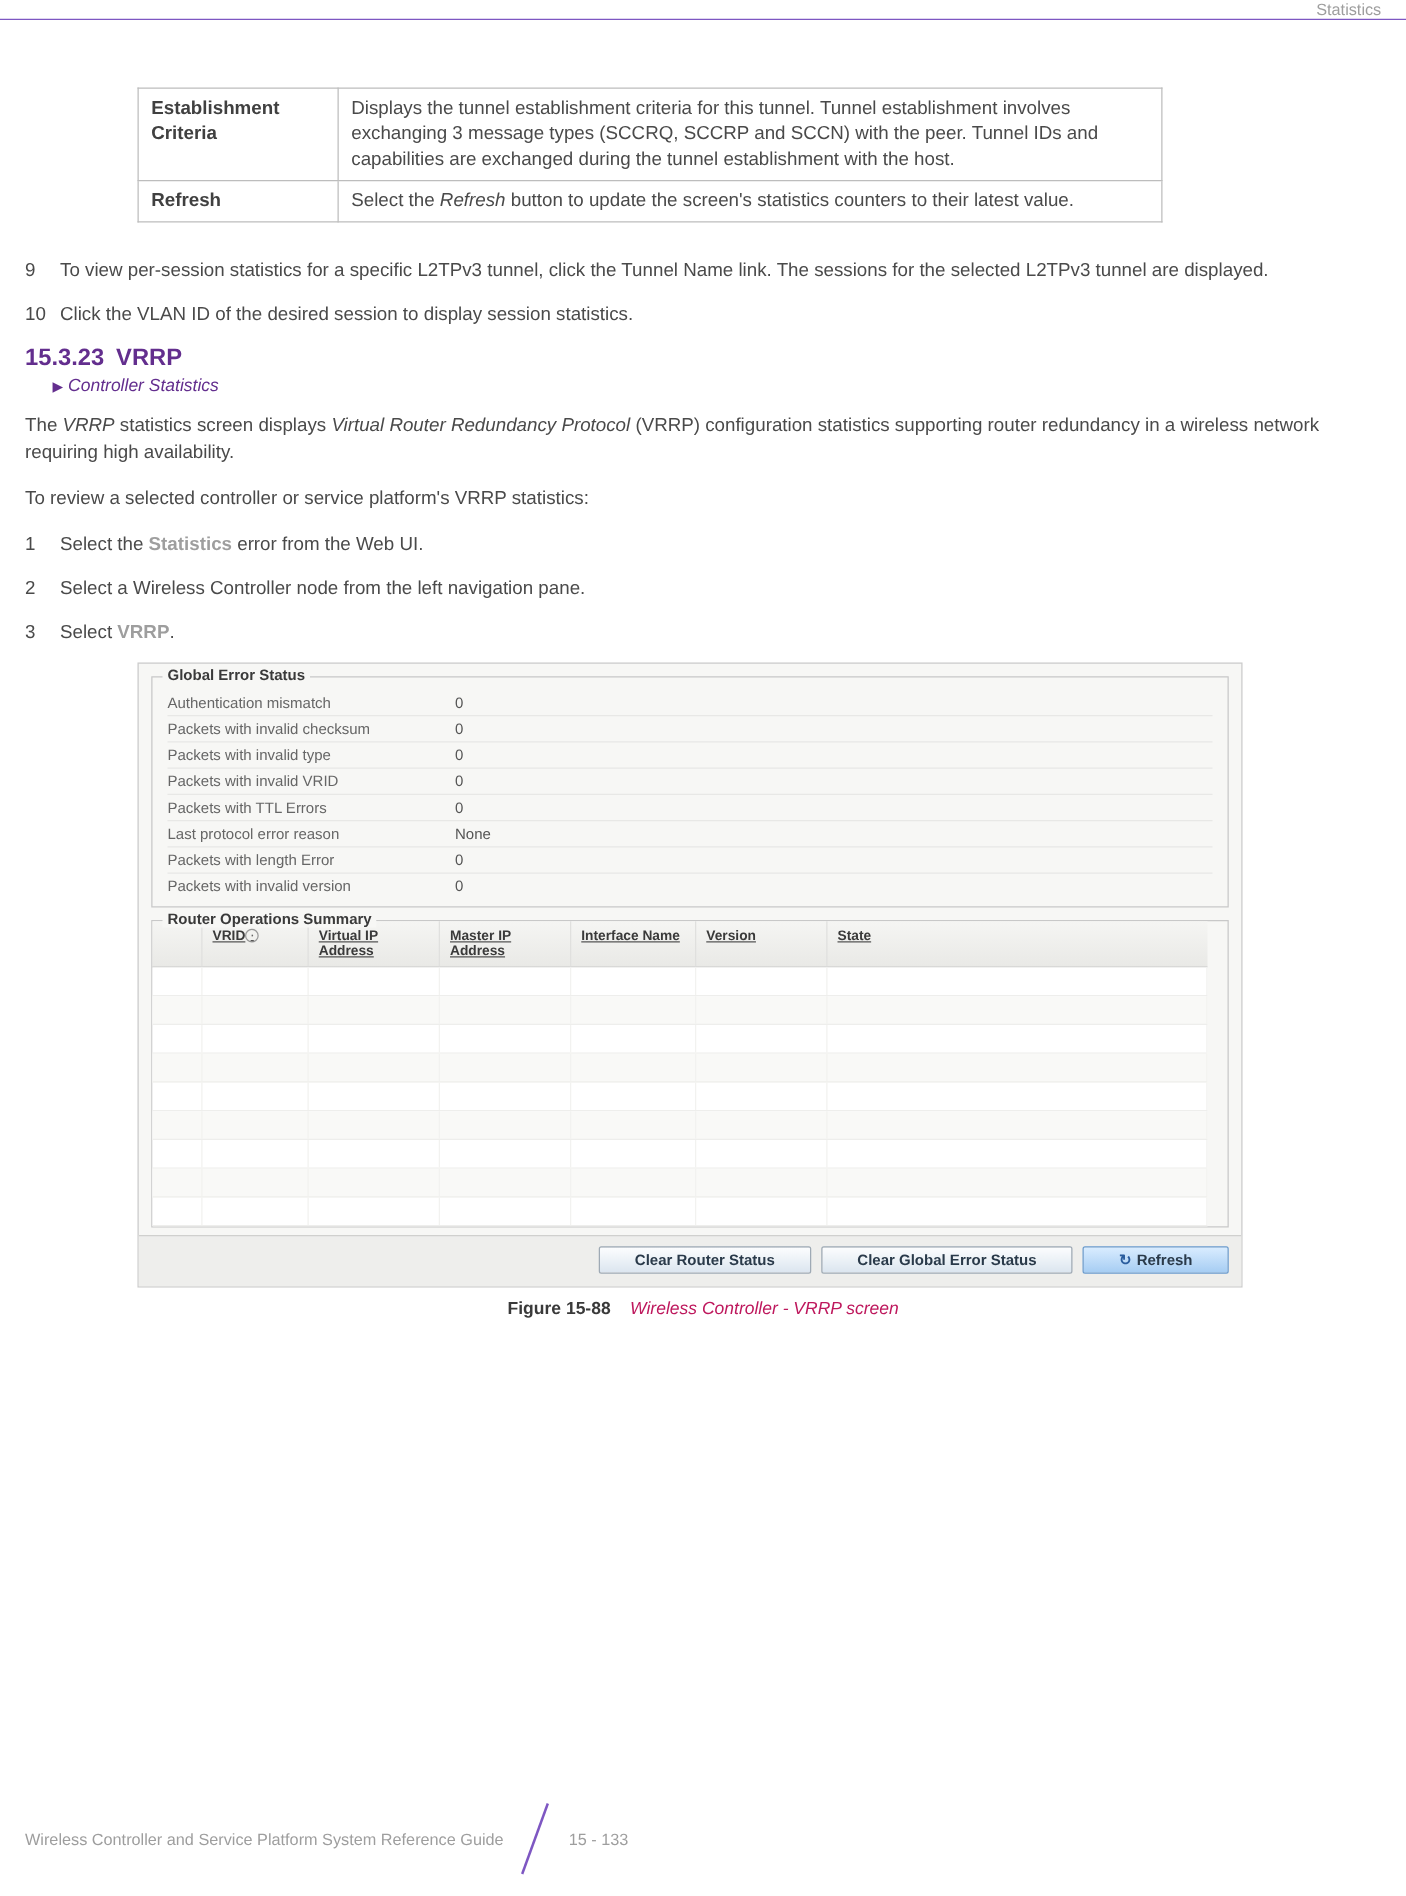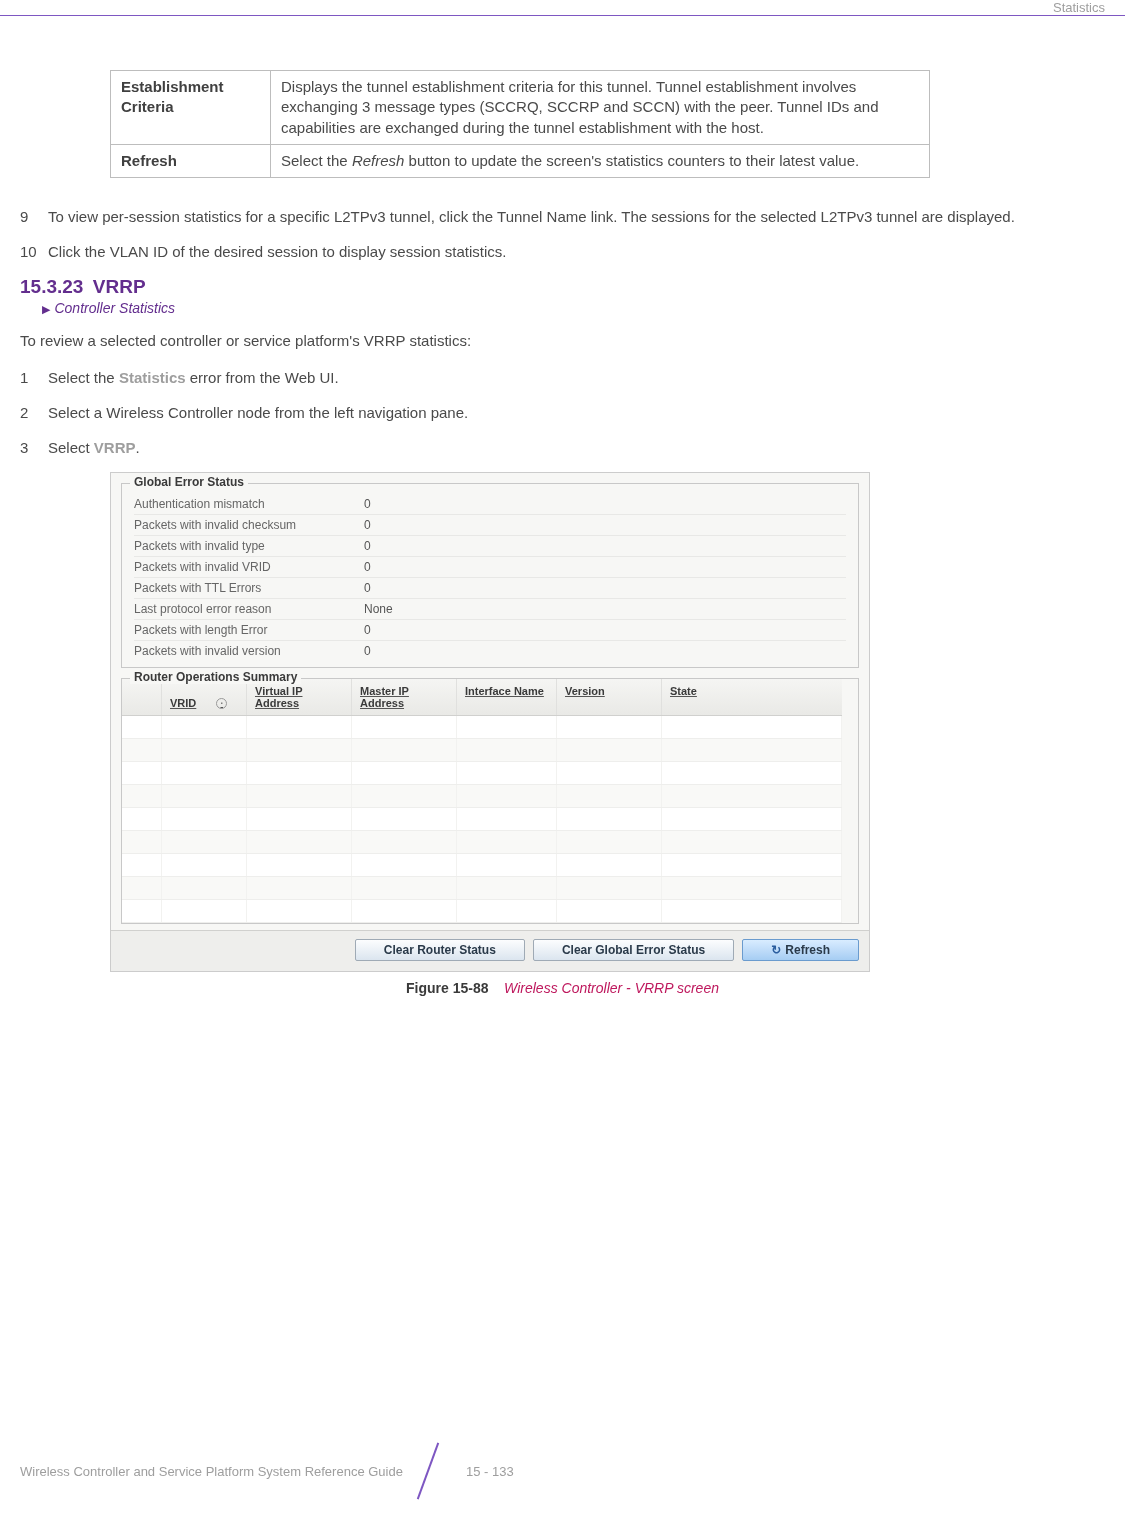--- a/index.html
+++ b/index.html
@@ -83,21 +83,21 @@
   }
   .para {
     margin-bottom: 16px;
     line-height: 1.4;
   }
   .bold-gray { color: #9e9e9e; font-weight: bold; }
 
   
   .vrrp-shot {
     margin-left: 90px;
-    width: 760px;
+    width: 884px;
     border: 1px solid #ccc;
     background: #f7f7f5;
     font-family: Tahoma, Arial, sans-serif;
     font-size: 12px;
     color: #555;
   }
   .fieldset {
     border: 1px solid #c8c8c8;
     margin: 10px 10px 6px 10px;
     padding: 10px 12px 6px 12px;
@@ -125,21 +125,21 @@
     display: flex;
     background: linear-gradient(#f5f5f3, #e9e9e6);
     border-bottom: 1px solid #d0d0ce;
     font-weight: bold;
     color: #3a3a3a;
     font-size: 11px;
   }
   .router-head .col { padding: 6px 8px; border-right: 1px solid #e0e0de; }
   .router-head .col:last-child { border-right: none; }
   .col.c0 { width: 40px; }
-  .col.c1 { width: 85px; display:flex; align-items:flex-end; gap:20px;}
+  .col.c1 { width: 85px; display:flex; align-items:flex-start; gap:0;}
   .col.c2 { width: 105px; }
   .col.c3 { width: 105px; }
   .col.c4 { width: 100px; }
   .col.c5 { width: 105px; }
   .col.c6 { flex: 1; }
   .router-body {
     background: #fff;
   }
   .router-body .row {
     display: flex;
@@ -200,21 +200,21 @@
     position: relative;
   }
   .footer .slash::before {
     content: "";
     position: absolute;
     left: 50%; top: -6px; bottom: -6px;
     width: 2px;
     background: #7e57c2;
     transform: rotate(20deg);
   }
-  .footer .pn { margin-left: 15px; color: #9e9e9e; }
+  .footer .pn { margin-left: 4px; color: #9e9e9e; }
 </style>
 </head>
 <body>
 
 <div class="top-divider"></div>
 <div class="header-right">Statistics</div>
 
 <div class="content">
 
   <table class="desc-table">
@@ -244,20 +244,23 @@
   </div>
 
   <div>
     <span class="section-num">15.3.23</span>
     <span class="section-title">&nbsp;</span><span class="section-title">VRRP</span>
   </div>
   <div class="breadcrumb">
     <span class="arrow">▶</span><span>Controller Statistics</span>
   </div>
 
+  <p class="para">
+    <span>The </span><span class="italic">VRRP</span><span> statistics screen displays </span><span class="italic">Virtual Router Redundancy Protocol</span><span> (VRRP) configuration statistics supporting router redundancy in a wireless network requiring high availability.</span>
+  </p>
 
   <p class="para">To review a selected controller or service platform's VRRP statistics:</p>
 
   <div class="step-list">
     <div class="step">
       <div class="num">1</div>
       <div class="txt">
         <span>Select the </span><span class="bold-gray">Statistics</span><span> error from the Web UI.</span>
       </div>
     </div>

